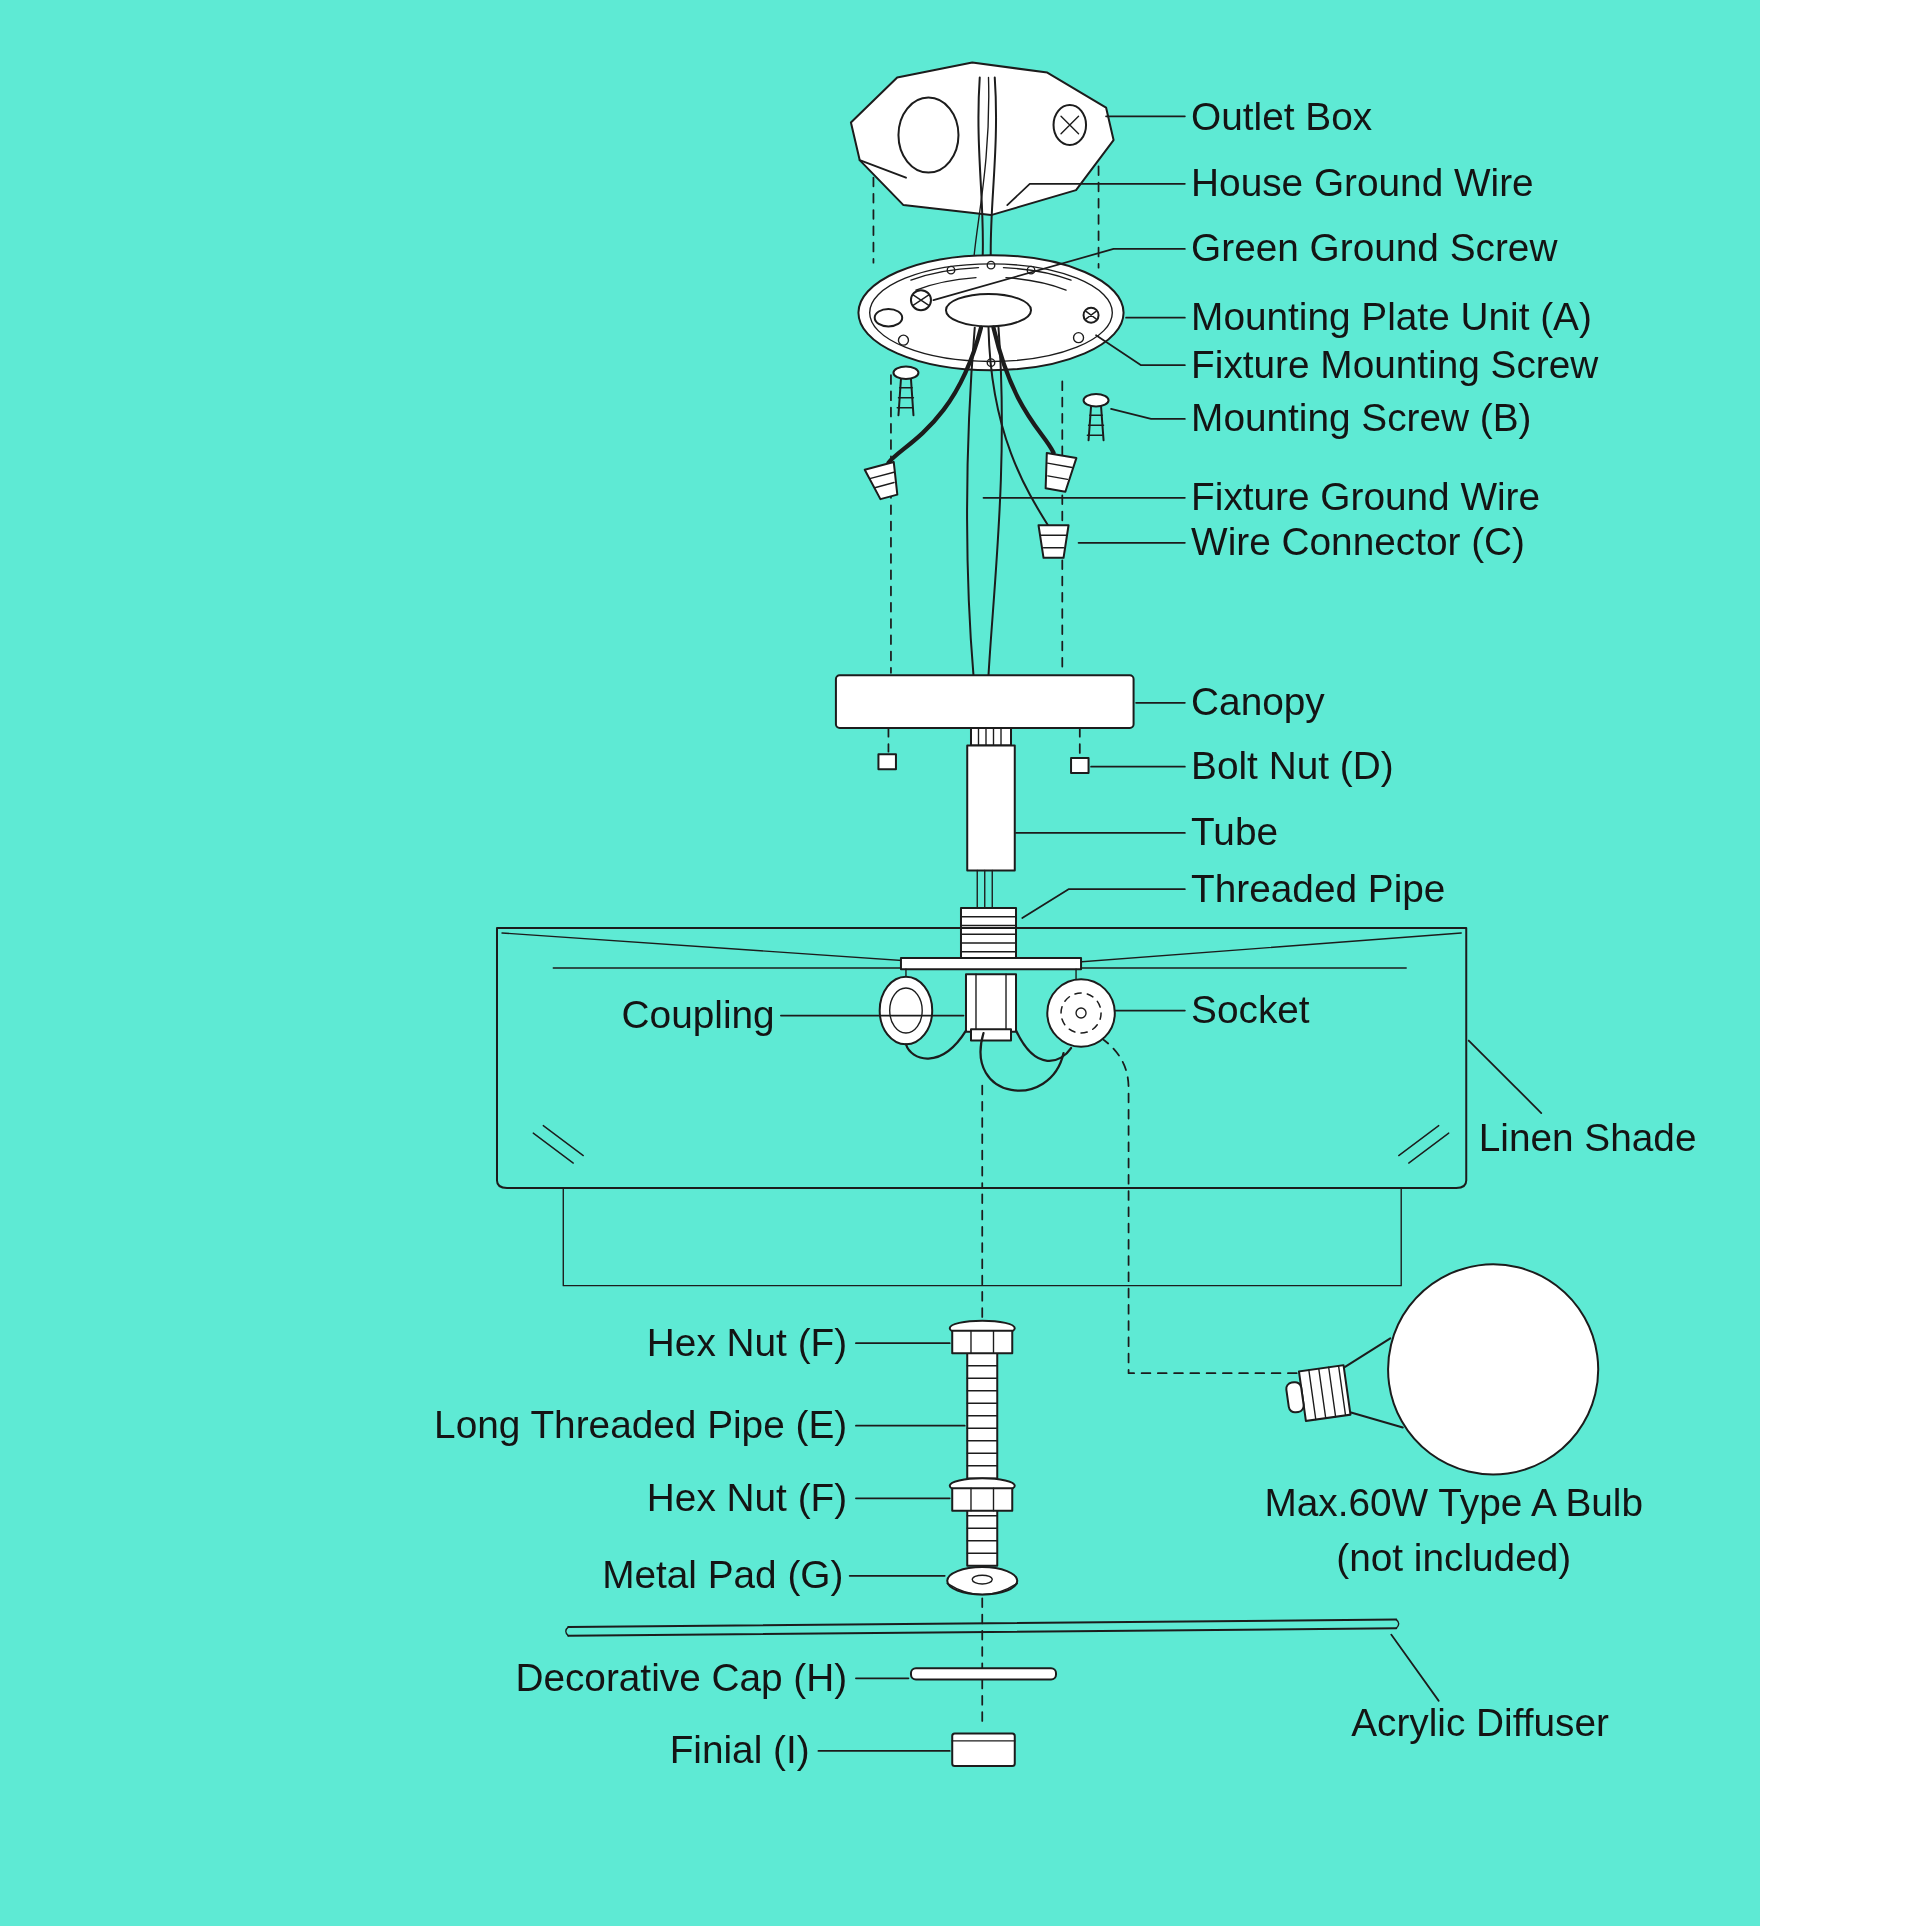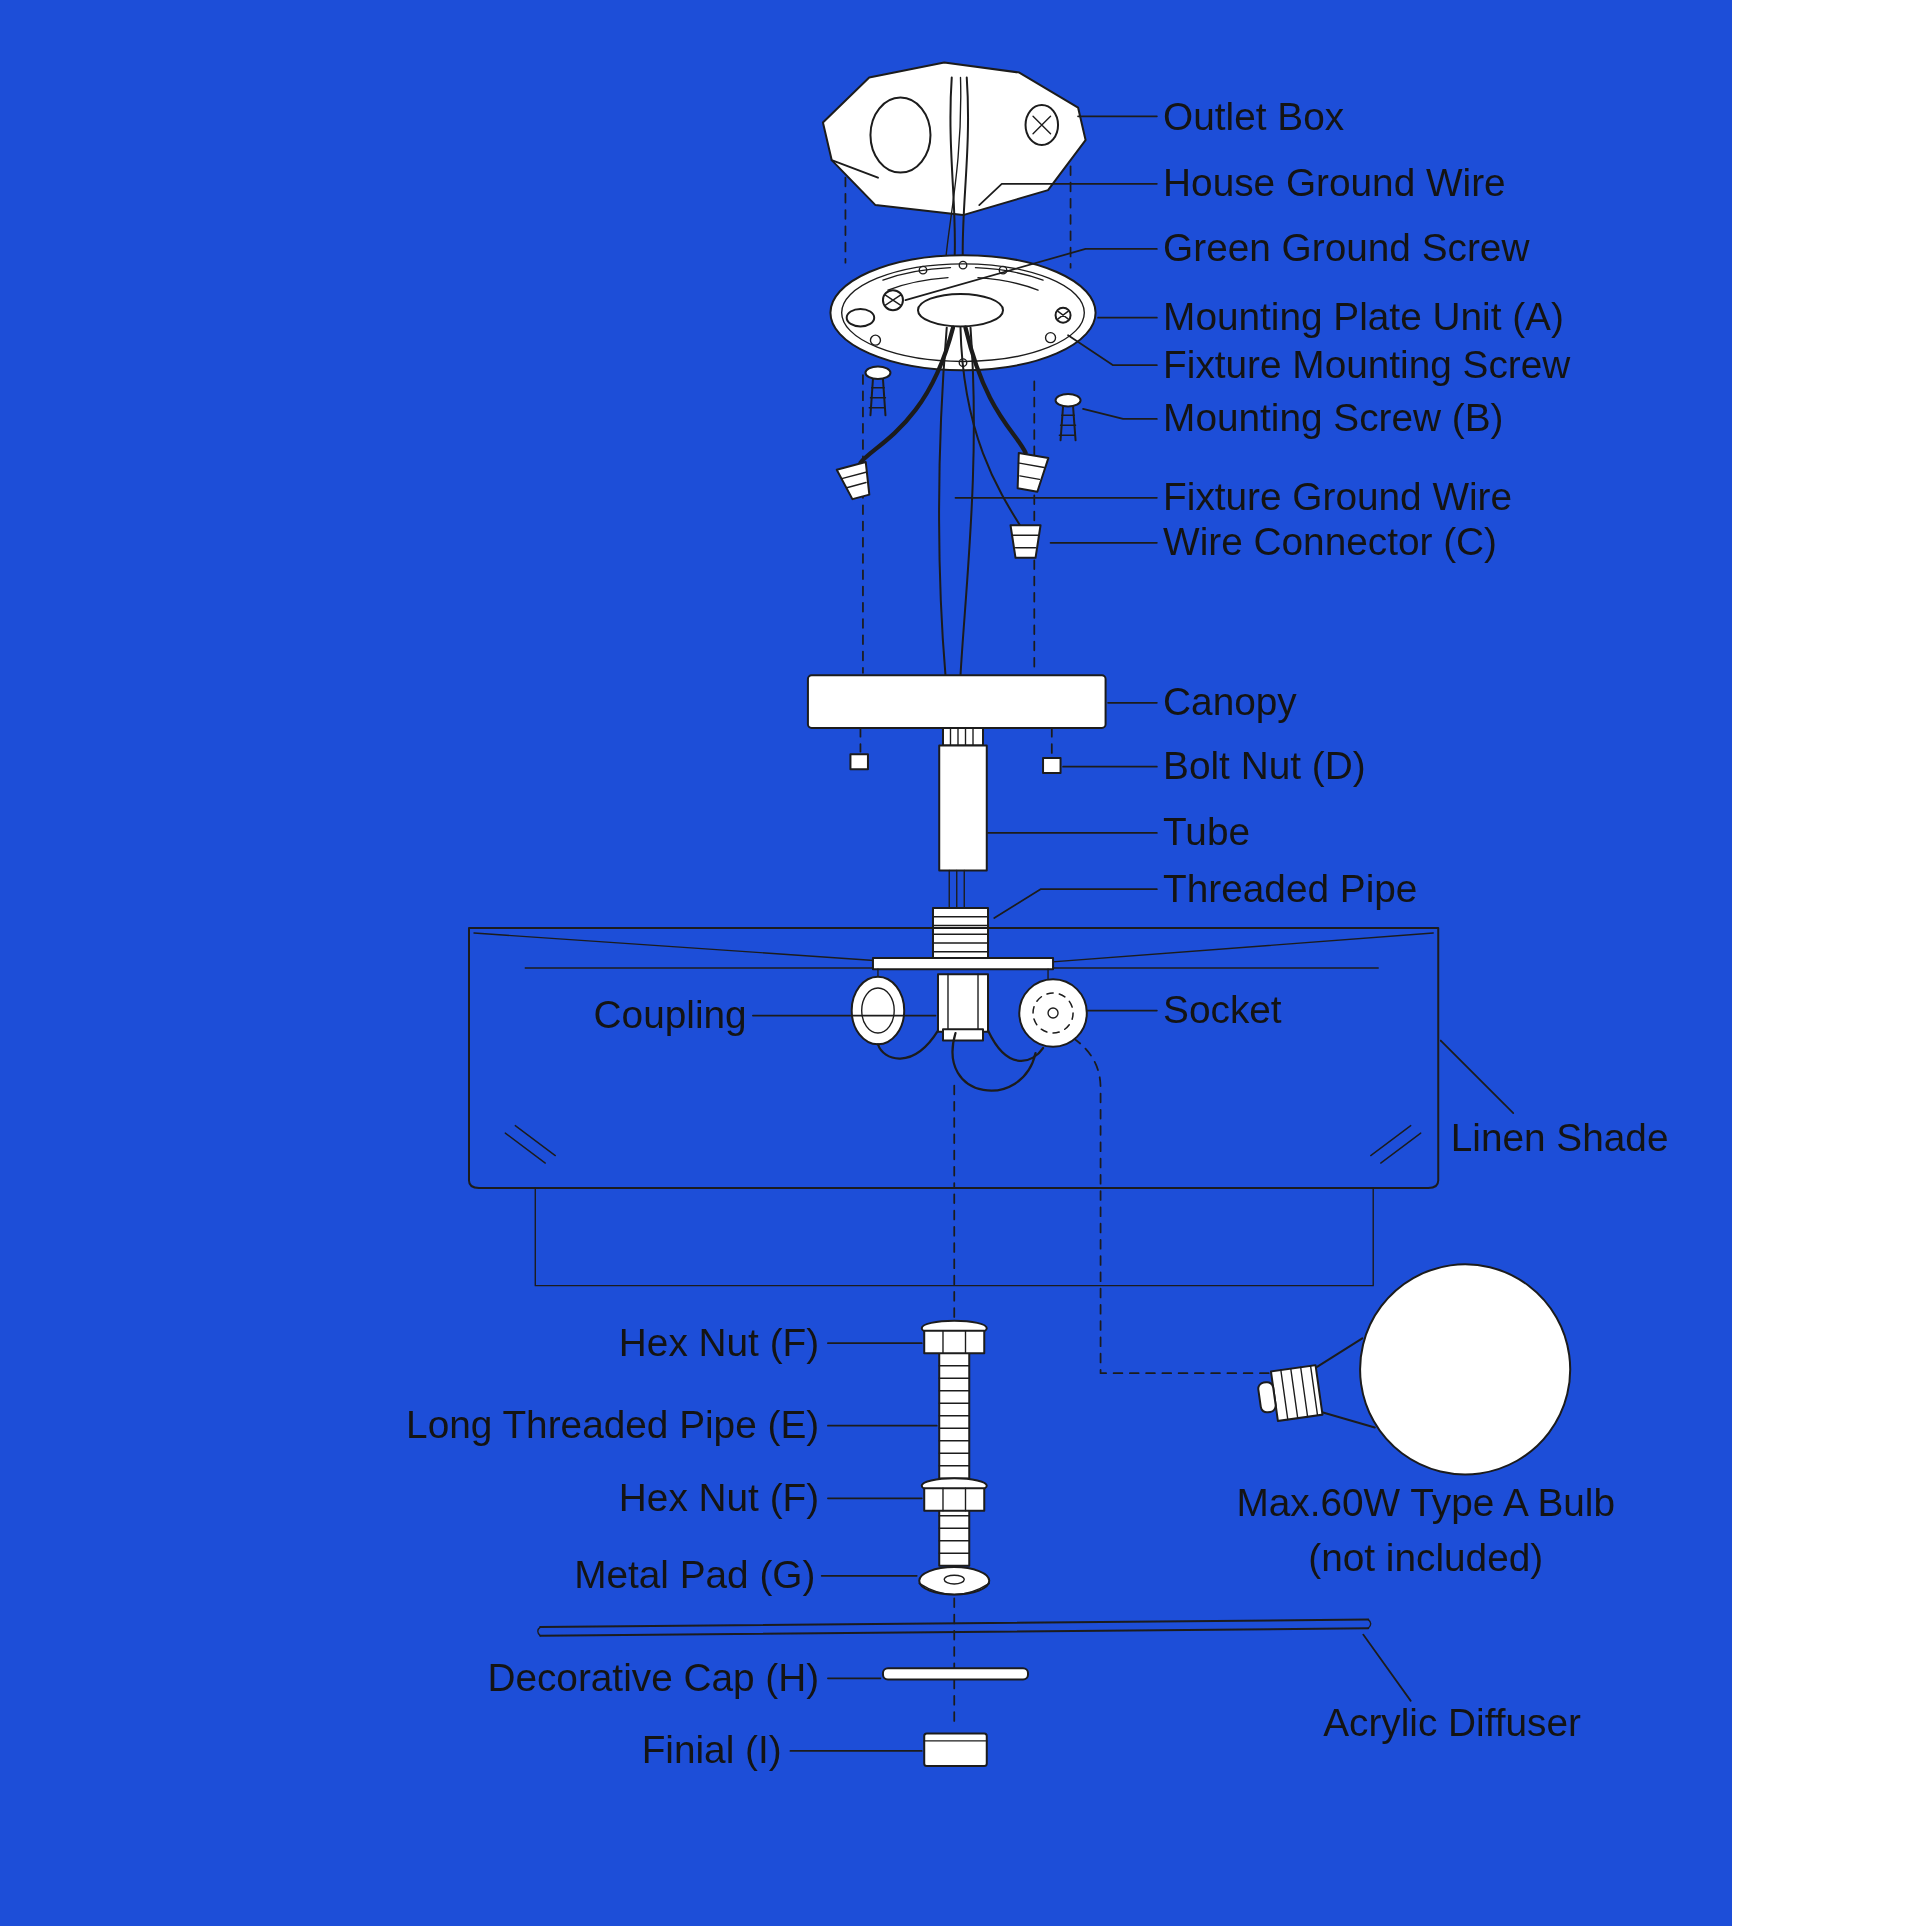--- a/index.html
+++ b/index.html
@@ -1,16 +1,16 @@
 <!DOCTYPE html>
 <html style="font-size:10.3px"><head>
 <meta charset="utf-8">
 <style>
   html,body{margin:0;padding:0;background:#fff;}
-  .page{width:1732px;height:1926px;background:#1d4ed8;position:relative;overflow:hidden;}
+  .page{width:1732px;height:1926px;background:#5eead4;position:relative;overflow:hidden;padding-left:28px;}
   svg{display:block;}
   .ln{stroke:#1c1c1c;fill:none;stroke-width:1.6;stroke-linecap:round;stroke-linejoin:round;}
   .fill{fill:#ffffff;}
   .thin{stroke-width:1.1;}
   .dash{stroke-dasharray:7 6;stroke-width:1.4;}
   .wire{stroke-width:3.4;}
   .wirethin{stroke-width:1.8;}
   .leader{stroke-width:1.4;}
   .innerdash{stroke-dasharray:5 5;stroke-width:1.2;}
   text{font-family:"Liberation Sans","DejaVu Sans",sans-serif;font-size:31px;fill:#141414;stroke:none;}

